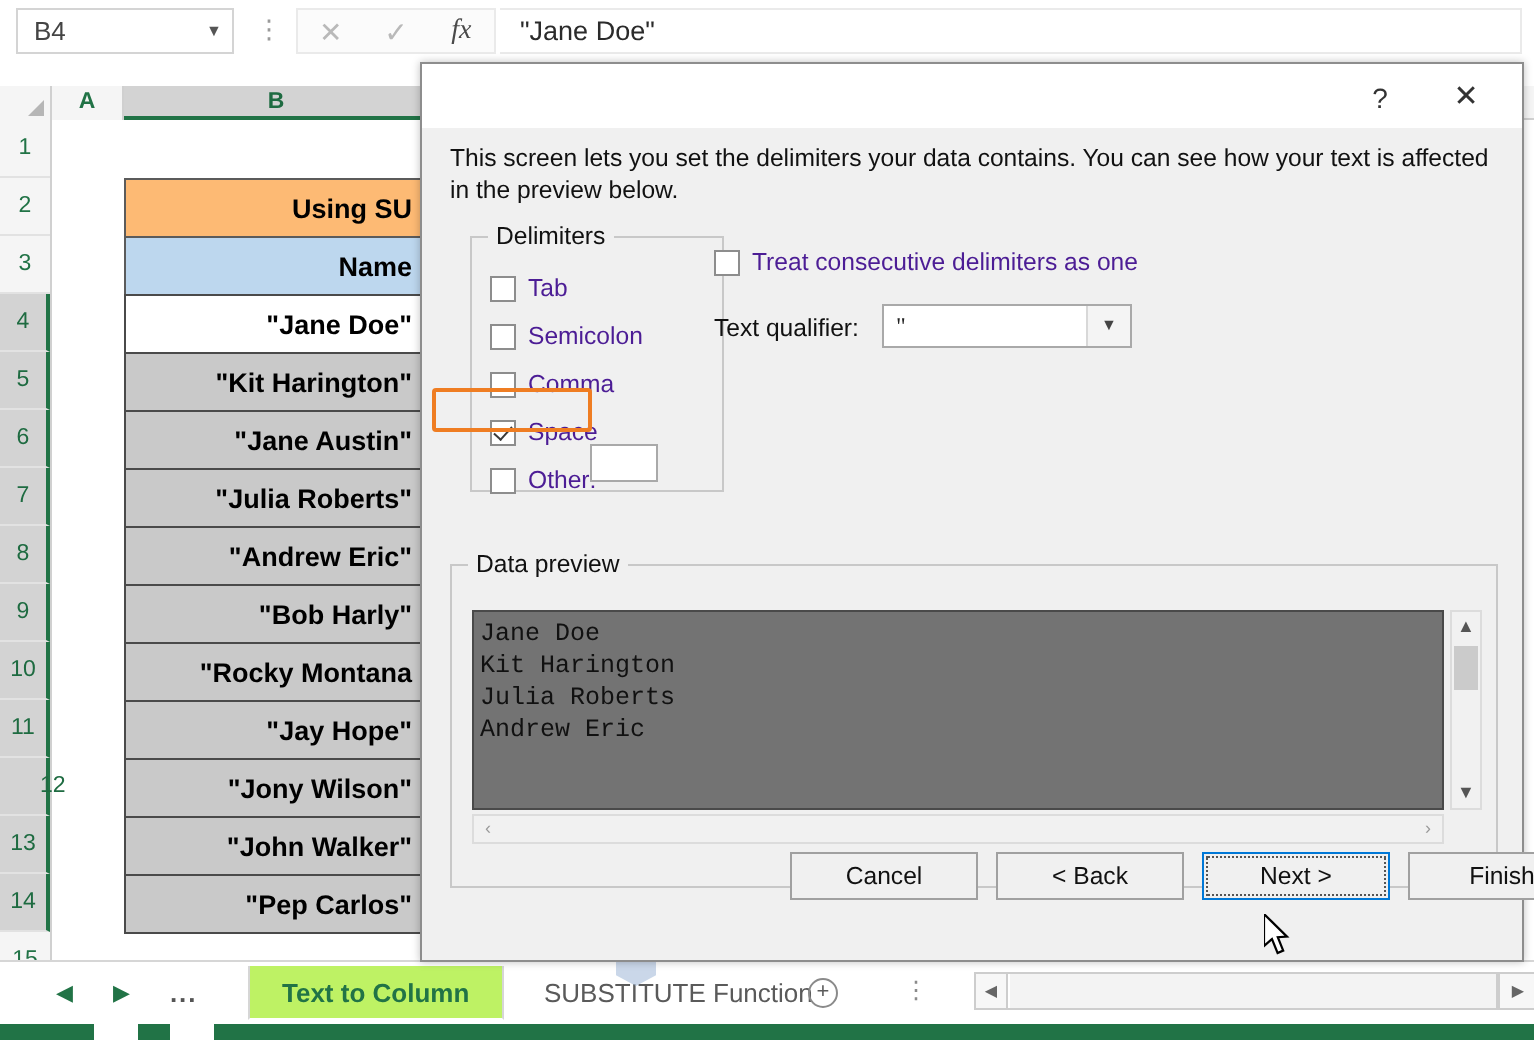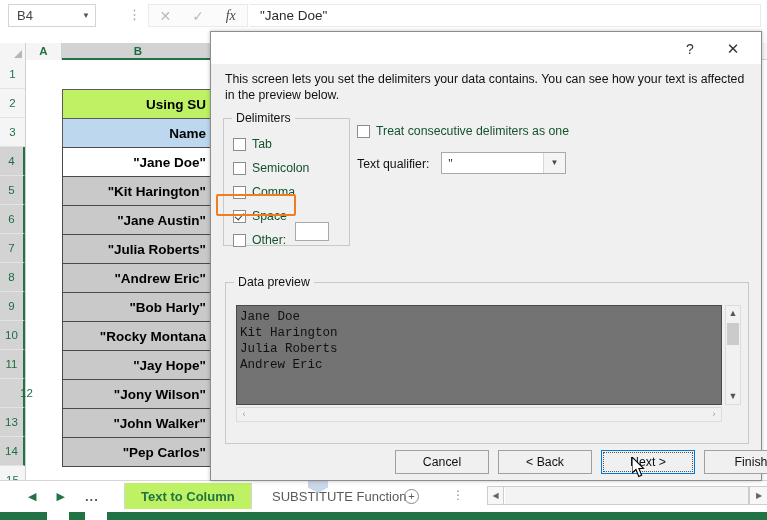--- a/index.html
+++ b/index.html
@@ -7,21 +7,21 @@
   body {
     width:767px; height:520px; overflow:hidden;
     font-family:"Liberation Sans", sans-serif;
     background:#ffffff; position:relative;
     -webkit-font-smoothing:antialiased;
   }
 
   
   #formula-bar { position:absolute; left:0; top:0; width:767px; height:31px; background:#ffffff; }
   #name-box {
-    position:absolute; left:8px; top:4px; width:88px; height:23px;
+    position:absolute; left:8px; top:4px; width:109px; height:23px;
     border:1px solid #d4d4d4; background:#fff; display:flex; align-items:center;
     padding-left:8px; font-size:13px; color:#444;
   }
   #name-box-text { flex:1; }
   #name-box-arrow { width:18px; text-align:center; font-size:8px; color:#555; }
   #fb-dots { position:absolute; left:128px; top:8px; font-size:13px; color:#9a9a9a; letter-spacing:0; line-height:14px; }
   #fb-btns { position:absolute; left:148px; top:4px; width:100px; height:23px; border:1px solid #eaeaea; background:#fbfbfb; display:flex; align-items:center; }
   .fb-btn { flex:1; text-align:center; font-size:14px; color:#b9b9b9; }
   #fb-fx { color:#4a4a4a; font-style:italic; font-family:"Liberation Serif", serif; font-size:14px; }
   #formula-input {
@@ -40,21 +40,21 @@
   .ch.sel { background:#d3d3d3; color:#1e6b41; border-bottom:2px solid #217346; }
 
   #row-head { position:absolute; left:0; top:29px; width:26px; height:420px; background:#f5f5f5; border-right:1px solid #d0d0d0; }
   .rh { position:absolute; left:0; width:25px; height:29px; background:#f5f5f5;
         border-bottom:1px solid #e2e2e2; font-size:11.5px; color:#217346;
         text-align:center; line-height:29px; }
   .rh.sel { background:#d3d3d3; border-right:2px solid #217346; color:#1e6b41; }
 
   .cell { position:absolute; font-size:13.5px; display:flex; align-items:center; }
   .cell.b { left:62px; width:153px; padding-right:8px; justify-content:flex-end; }
-  .hdr1 { background:#bef264; font-weight:bold; color:#000; justify-content:center; border:1px solid #5b5b5b; }
+  .hdr1 { background:#fdba74; font-weight:bold; color:#000; justify-content:center; border:1px solid #5b5b5b; }
   .hdr2 { background:#bdd7ee; font-weight:bold; color:#000; justify-content:center; border:1px solid #5b5b5b; }
   .dcell { background:#c9c9c9; color:#000; font-weight:bold; border:1px solid #4a4a4a; }
   .dcell.active { background:#ffffff; }
 
   
   #tabbar { position:absolute; left:0; top:480px; width:767px; height:40px; background:#ffffff; border-top:1px solid #d6d6d6; }
   #tab-nav { position:absolute; left:10px; top:2px; width:110px; height:27px; display:flex; align-items:center; gap:20px; padding-left:18px; }
   .navbtn { font-size:11px; color:#217346; }
   .navdots { font-size:13px; color:#555; font-weight:bold; letter-spacing:1px; }
   .sheet-tab { position:absolute; top:2px; height:27px; line-height:27px; font-size:13px; padding:0 16px; }
@@ -82,24 +82,24 @@
     box-shadow:0 0 4px rgba(0,0,0,.25);
   }
   #dlg-title { position:absolute; left:0; top:0; width:550px; height:32px; background:#ffffff; }
   #dlg-title-text { position:absolute; left:12px; top:8px; font-size:13.5px; color:#1a1a1a; }
   #dlg-help { position:absolute; right:58px; top:7px; width:26px; height:20px; text-align:center; font-size:14px; color:#333; line-height:20px; }
   #dlg-close { position:absolute; right:8px; top:7px; width:40px; height:20px; text-align:center; font-size:15px; color:#333; line-height:20px; }
   #dlg-desc { position:absolute; left:14px; top:40px; width:524px; font-size:12.3px; color:#111; line-height:15.5px; }
 
   .group { position:absolute; border:1px solid #c8c8c8; }
   .group-label { position:absolute; top:-8px; left:8px; background:#f0f0f0; padding:0 4px; font-size:12.3px; color:#111; }
-  #grp-delims { left:12px; top:86px; width:127px; height:128px; }
+  #grp-delims { left:24px; top:86px; width:127px; height:128px; }
   #grp-preview { left:14px; top:250px; width:524px; height:162px; }
 
-  .cbrow { position:absolute; left:9px; display:flex; align-items:center; gap:6px; font-size:12.3px; color:#14532d; }
+  .cbrow { position:absolute; left:9px; display:flex; align-items:center; gap:6px; font-size:12.3px; color:#4c1d95; }
   .cbox { width:13px; height:13px; border:1px solid #8d8d8d; background:#fff; position:relative; flex:none; }
   .cbox.checked:after { content:""; position:absolute; left:3px; top:0px; width:4px; height:8px; border:solid #3a3a3a; border-width:0 1.6px 1.6px 0; transform:rotate(42deg); }
   #hl-space { position:absolute; left:5px; top:162px; width:80px; height:22px; border:2px solid #ef7d22; border-radius:2px; }
 
   #other-box { position:absolute; left:84px; top:190px; width:34px; height:19px; border:1px solid #a9a9a9; background:#fff; }
 
   #treat-row { position:absolute; left:146px; top:92px; }
   #tq-label { position:absolute; left:146px; top:125px; font-size:12.3px; color:#111; }
   #tq-select { position:absolute; left:230px; top:120px; width:125px; height:22px; border:1px solid #a9a9a9; background:#fff; display:flex; align-items:center; }
   #tq-val { flex:1; padding-left:6px; font-size:12px; color:#222; font-family:"Liberation Serif", serif; }
@@ -109,21 +109,21 @@
   #preview-inner { padding:3px 0 0 3px; }
   .pv-line { font-family:"Liberation Mono", monospace; font-size:12.5px; color:#111; line-height:16px; white-space:pre; }
   #pv-vscroll { position:absolute; left:499px; top:22px; width:16px; height:100px; background:#f1f1f1; border:1px solid #dcdcdc; }
   .pv-arrow { position:absolute; left:0; width:14px; height:15px; text-align:center; font-size:9px; color:#555; line-height:15px; }
   #pv-up { top:0; } #pv-down { bottom:0; }
   #pv-thumb { position:absolute; left:1px; top:17px; width:12px; height:22px; background:#cbcbcb; }
   #pv-hbar { position:absolute; left:10px; top:124px; width:486px; height:15px; background:#f1f1f1; border:1px solid #dcdcdc; }
   #pv-hleft { position:absolute; left:0; top:0; width:14px; height:13px; text-align:center; font-size:9px; color:#999; line-height:13px; }
   #pv-hright { position:absolute; right:0; top:0; width:14px; height:13px; text-align:center; font-size:9px; color:#999; line-height:13px; }
 
-  .dbtn { position:absolute; top:418px; width:94px; height:24px; background:#f0f0f0; border:1px solid #a0a0a0;
+  .dbtn { position:absolute; top:394px; width:94px; height:24px; background:#f0f0f0; border:1px solid #a0a0a0;
           font-size:12.3px; color:#111; text-align:center; line-height:22px; }
   #btn-cancel { left:184px; } #btn-back { left:287px; }
   #btn-next { left:390px; border:1px solid #0078d7; }
   #btn-next-inner { position:absolute; left:1px; top:1px; right:1px; bottom:1px; border:1px dotted #555; line-height:18px; }
   #btn-finish { left:493px; }
 
   #cursor { position:absolute; left:632px; top:457px; width:16px; height:22px; pointer-events:none; }
 </style>
 </head>
 <body>

